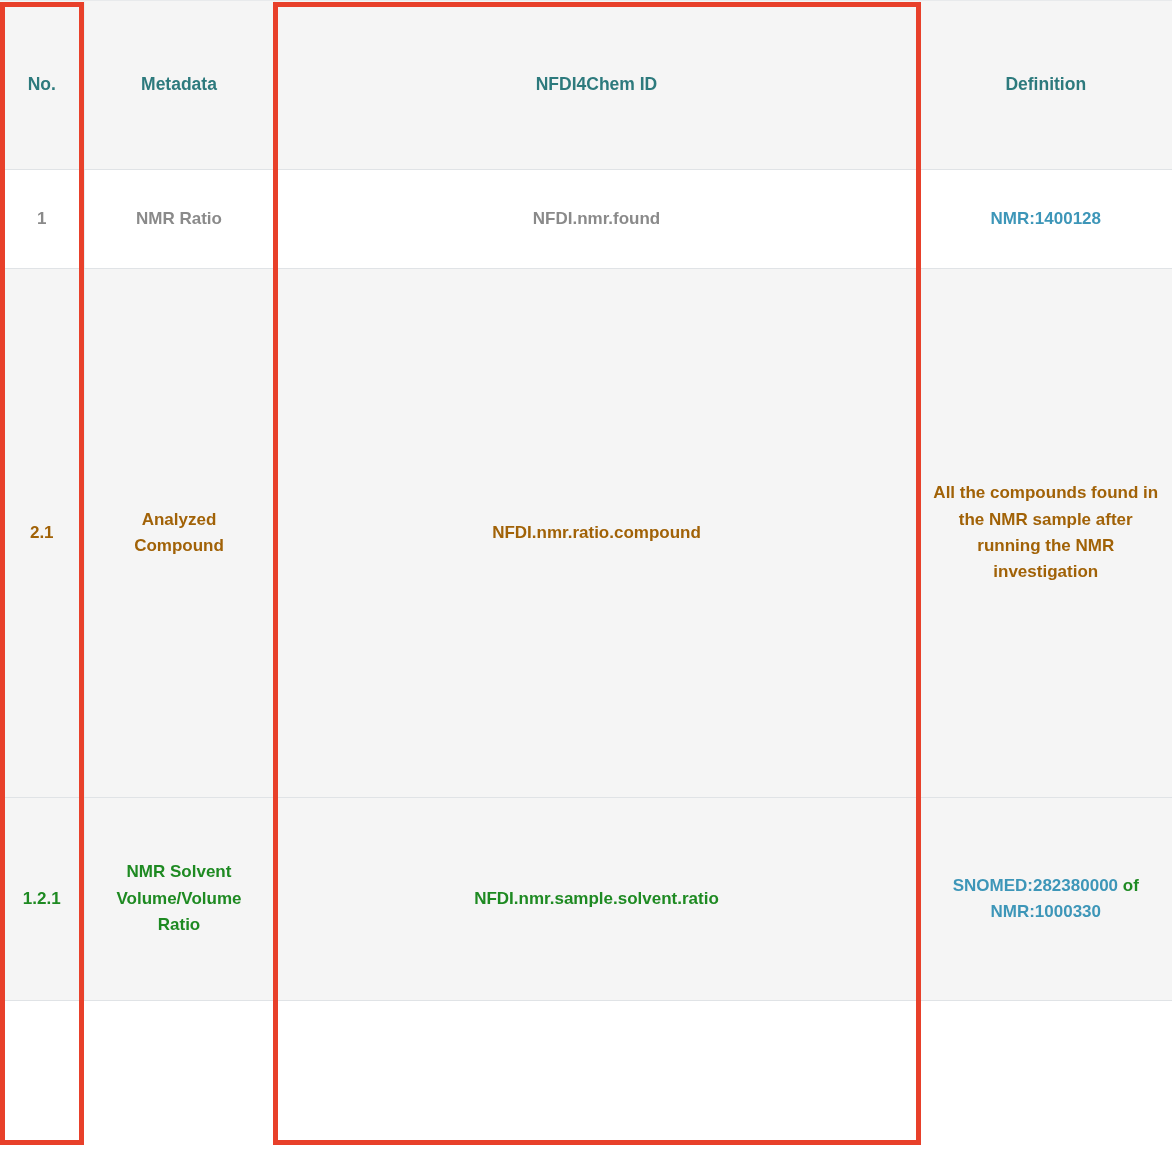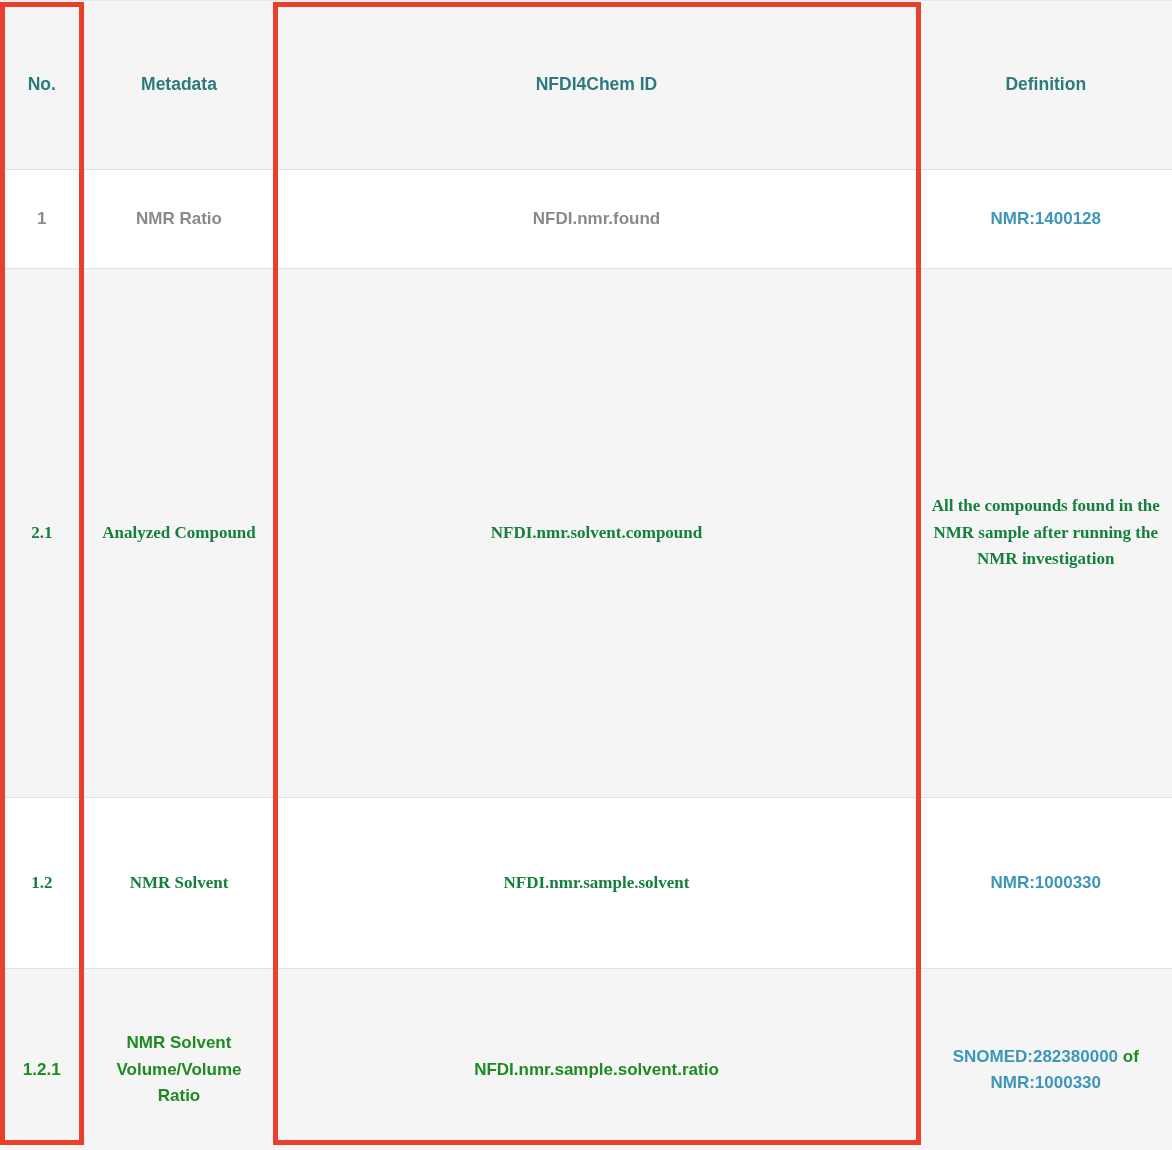--- a/index.html
+++ b/index.html
@@ -51,21 +51,21 @@
     height: 156px;
     font-size: 17.5px;
     border-bottom: 1px solid #dfe2e5;
     border-top: 1px solid #e8eaec;
   }
 
   tr.row-white td { background: #ffffff; }
   tr.row-gray  td { background: #f5f5f5; }
 
   .t-gray  { color: #8a8a8a; }
-  .t-red   { color: #15803d; font-family: Liberation Serif, serif; }
+  .t-red   { color: #a16207; }
   .t-green { color: #1e8a22; }
   .t-blue  { color: #3d96b8; }
 
   
   tr#row-1    td { height: 86px; }
   tr#row-1-1  td { height: 516px; }
   tr#row-1-2  td { height: 158px; }
   tr#row-1-2-1 td { height: 190px; }
 
   .def-multiline { line-height: 1.62; }
@@ -115,30 +115,24 @@
       <tr id="row-1" class="row-white">
         <td class="t-gray">1</td>
         <td class="t-gray">NMR Ratio</td>
         <td class="t-gray">NFDI.nmr.found</td>
         <td class="t-blue">NMR:1400128</td>
       </tr>
 
       <tr id="row-1-1" class="row-gray">
         <td class="t-red">2.1</td>
         <td class="t-red">Analyzed Compound</td>
-        <td class="t-red">NFDI.nmr.solvent.compound</td>
+        <td class="t-red">NFDI.nmr.ratio.compound</td>
         <td class="t-red def-multiline">All the compounds found in the NMR sample after running the NMR investigation</td>
       </tr>
 
-      <tr id="row-1-2" class="row-white">
-        <td class="t-red">1.2</td>
-        <td class="t-red">NMR Solvent</td>
-        <td class="t-red">NFDI.nmr.sample.solvent</td>
-        <td class="t-blue">NMR:1000330</td>
-      </tr>
 
       <tr id="row-1-2-1" class="row-gray">
         <td class="t-green">1.2.1</td>
         <td class="t-green">NMR Solvent Volume/Volume Ratio</td>
         <td class="t-green">NFDI.nmr.sample.solvent.ratio</td>
         <td class="def-multiline"><span class="t-blue">SNOMED:282380000</span> <span class="t-green">of</span> <span class="t-blue">NMR:1000330</span></td>
       </tr>
 
     </tbody>
   </table>

